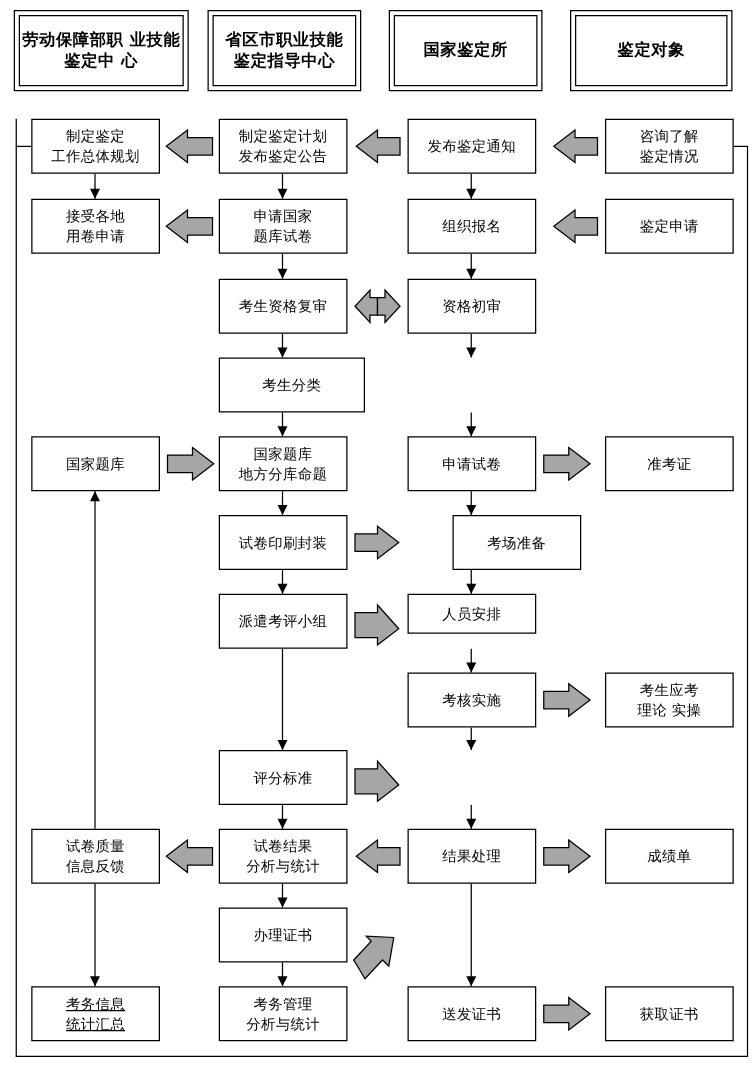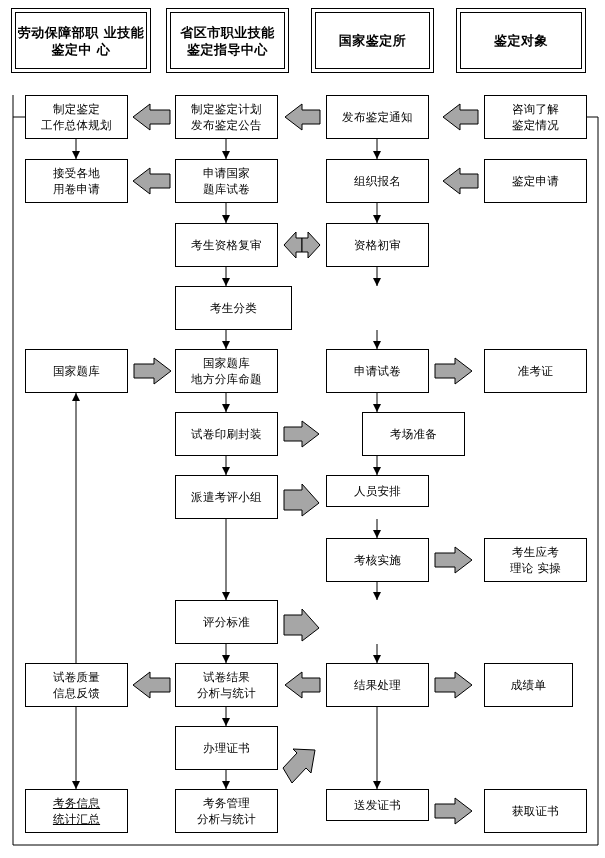--- a/index.html
+++ b/index.html
@@ -169,39 +169,39 @@
   </div>
   <div class="node" style="left:326px; top:475px; width:103px; height:32px;">
     <span>人员安排</span>
   </div>
   <div class="node" style="left:326px; top:538px; width:103px; height:44px;">
     <span>考核实施</span>
   </div>
   <div class="node" style="left:326px; top:663px; width:103px; height:44px;">
     <span>结果处理</span>
   </div>
-  <div class="node" style="left:326px; top:789px; width:103px; height:32px;">
+  <div class="node" style="left:326px; top:789px; width:103px; height:44px;">
     <span>送发证书</span>
   </div>
 
   <div class="node" style="left:484px; top:95px; width:103px; height:44px;">
     <span>咨询了解
 鉴定情况</span>
   </div>
   <div class="node" style="left:484px; top:159px; width:103px; height:44px;">
     <span>鉴定申请</span>
   </div>
   <div class="node" style="left:484px; top:349px; width:103px; height:44px;">
     <span>准考证</span>
   </div>
   <div class="node" style="left:484px; top:538px; width:103px; height:44px;align-items:center;">
     <span>考生应考
 理论  实操</span>
   </div>
-  <div class="node" style="left:484px; top:663px; width:89px; height:44px;">
+  <div class="node" style="left:484px; top:663px; width:103px; height:44px;">
     <span>成绩单</span>
   </div>
   <div class="node" style="left:484px; top:789px; width:103px; height:44px;">
     <span>获取证书</span>
   </div>
 
   <svg class="ar" width="605" height="858" style="left:0; top:0;">
 
     <g class="thin" stroke="#000" fill="none">
       <line x1="226" y1="139" x2="226" y2="159"></line>

